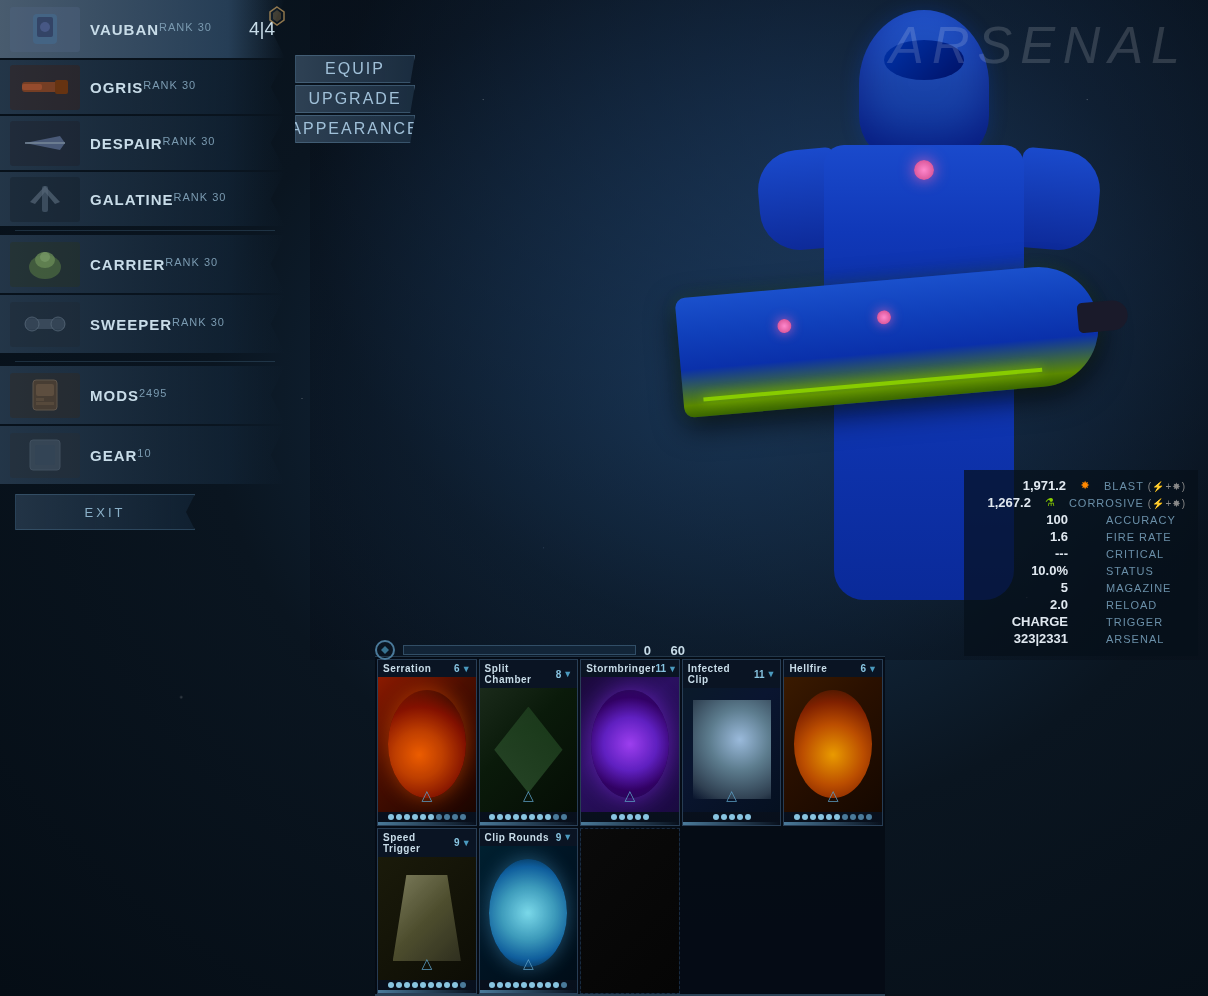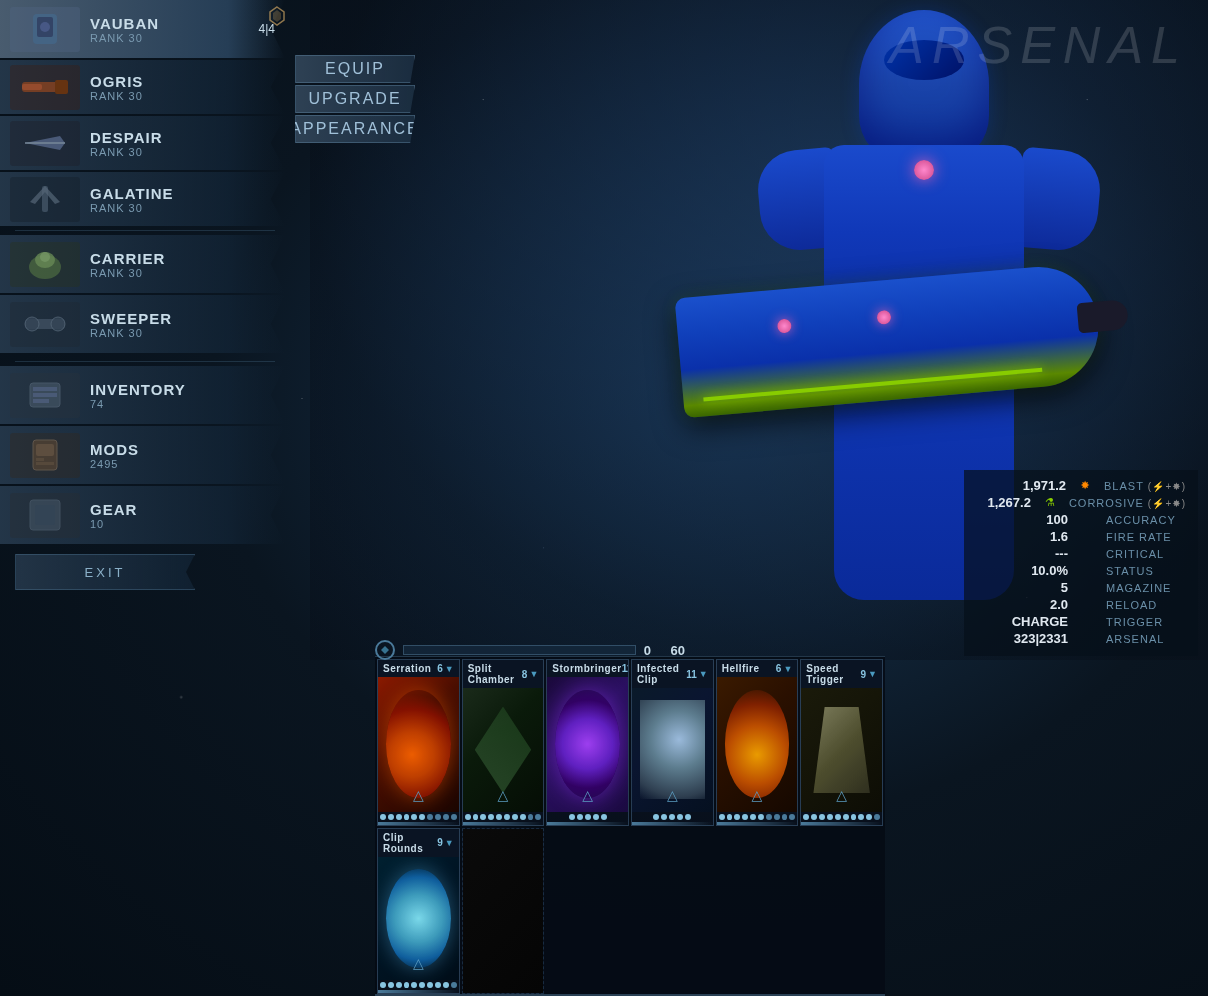--- a/index.html
+++ b/index.html
@@ -87,21 +87,20 @@
       border-radius: 3px;
       display: flex;
       align-items: center;
       justify-content: center;
     }
 
     .sidebar-item-info {
       position: relative;
       z-index: 2;
       display: flex;
-      flex-direction: column;
     }
 
     .sidebar-item-name {
       color: #c8dce8;
       font-size: 15px;
       font-weight: bold;
       letter-spacing: 1px;
       text-transform: uppercase;
     }
 
@@ -111,21 +110,21 @@
       letter-spacing: 1px;
       text-transform: uppercase;
     }
 
     .sidebar-item-count {
       position: absolute;
       right: 30px;
       top: 50%;
       transform: translateY(-50%);
       color: #c8dce8;
-      font-size: 12px;
+      font-size: 19px;
       z-index: 2;
       text-align: right;
     }
 
     
     .menu-buttons {
       position: absolute;
       top: 55px;
       left: 295px;
       z-index: 15;
@@ -284,21 +283,21 @@
       bottom: 0;
       width: 510px;
       height: 340px;
       z-index: 10;
       background: rgba(5,10,20,0.85);
       border-top: 1px solid rgba(80,120,150,0.4);
     }
 
     .mods-grid {
       display: grid;
-      grid-template-columns: repeat(6, 1fr);
+      grid-template-columns: repeat(5, 1fr);
       grid-template-rows: repeat(2, 1fr);
       gap: 2px;
       padding: 2px;
       height: 100%;
     }
 
     .mod-card {
       position: relative;
       background: linear-gradient(180deg, rgba(15,25,40,0.9) 0%, rgba(8,15,28,0.95) 100%);
       border: 1px solid rgba(60,90,120,0.6);
@@ -841,37 +840,20 @@
       </div>
     </div>
     <div class="sidebar-item-info">
       <span class="sidebar-item-name">SWEEPER</span>
       <span class="sidebar-item-rank">RANK 30</span>
     </div>
   </div>
 
   <div class="sidebar-divider" style="margin-top:8px;"></div>
 
-  <div class="sidebar-item" style="height:58px;margin-top:4px;">
-    <div class="sidebar-item-bg"></div>
-    <div class="sidebar-item-thumb">
-      <div class="thumb-placeholder" style="background:rgba(40,50,60,0.4);">
-        <svg width="40" height="40" viewBox="0 0 40 40">
-          <rect x="5" y="8" width="30" height="24" rx="3" fill="#445566" opacity="0.7" stroke="#556677" stroke-width="1"></rect>
-          <rect x="8" y="12" width="24" height="4" fill="#556688" opacity="0.6"></rect>
-          <rect x="8" y="18" width="24" height="4" fill="#556688" opacity="0.6"></rect>
-          <rect x="8" y="24" width="16" height="4" fill="#556688" opacity="0.6"></rect>
-        </svg>
-      </div>
-    </div>
-    <div class="sidebar-item-info">
-      <span class="sidebar-item-name">INVENTORY</span>
-      <span class="sidebar-item-rank">74</span>
-    </div>
-  </div>
 
   <div class="sidebar-item" style="height:58px;">
     <div class="sidebar-item-bg"></div>
     <div class="sidebar-item-thumb">
       <div class="thumb-placeholder" style="background:rgba(50,40,30,0.4);">
         <svg width="40" height="40" viewBox="0 0 40 40">
           <rect x="8" y="5" width="24" height="30" rx="3" fill="#554433" opacity="0.7" stroke="#776655" stroke-width="1"></rect>
           <rect x="11" y="9" width="18" height="12" rx="2" fill="#665544" opacity="0.7"></rect>
           <rect x="11" y="23" width="8" height="3" fill="#665544" opacity="0.5"></rect>
           <rect x="11" y="27" width="18" height="3" fill="#665544" opacity="0.5"></rect>

